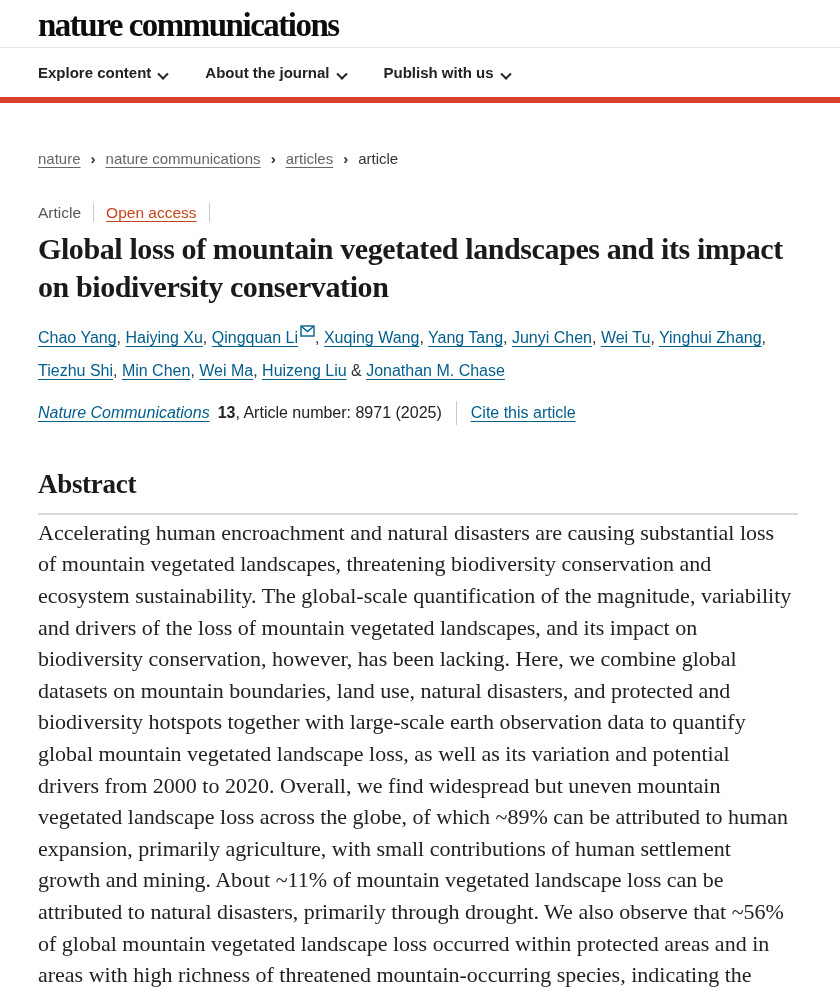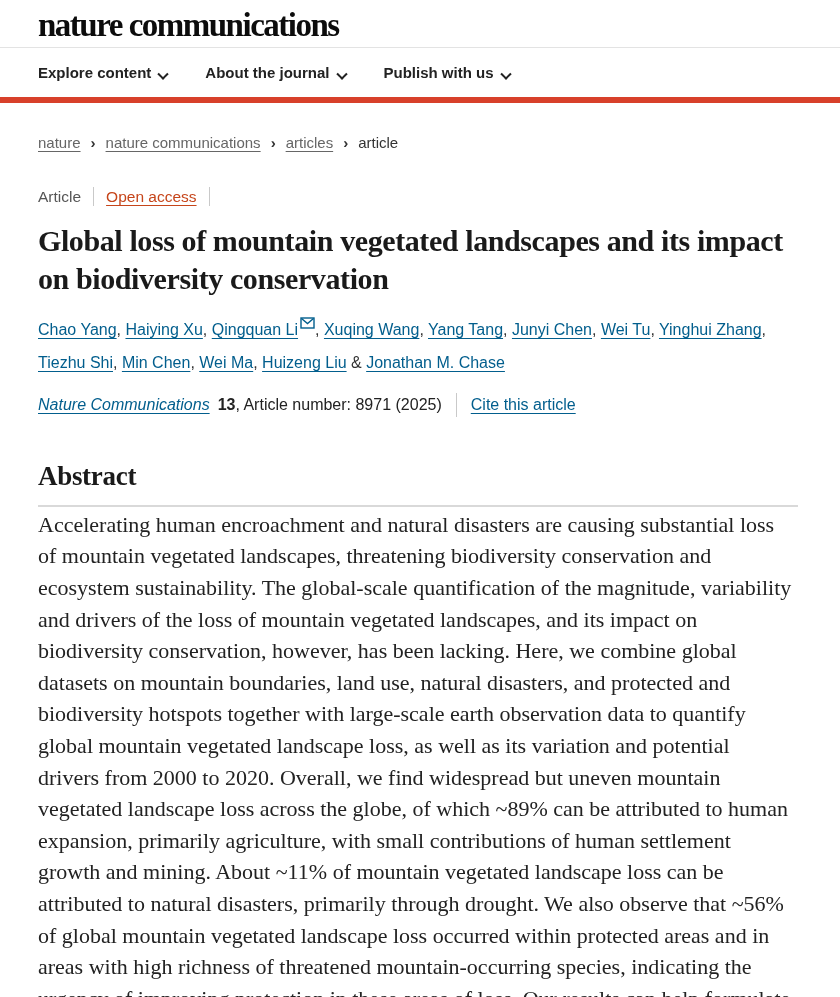--- a/index.html
+++ b/index.html
@@ -49,21 +49,21 @@
     display: inline-block;
     width: 8px; height: 8px;
     border-right: 2px solid #222;
     border-bottom: 2px solid #222;
     transform: rotate(45deg) translate(-2px,-2px);
   }
   .red-bar { height: 6px; background: #d8402a; width: 100%; }
 
   
   .breadcrumb {
-    margin-top: 31px;
+    margin-top: 47px;
     font-size: 15px;
     color: #666;
     display: flex;
     align-items: center;
     flex-wrap: wrap;
     gap: 10px;
   }
   .breadcrumb a {
     color: #666;
     text-decoration: underline;
@@ -89,21 +89,21 @@
   }
   .open-access {
     color: #c6451a;
     text-decoration: underline;
     text-underline-offset: 3px;
     cursor: pointer;
   }
 
   
   .article-title {
-    margin-top: 16px;
+    margin-top: 8px;
     font-family: "Liberation Serif", "DejaVu Serif", serif;
     font-weight: 700;
     font-size: 30px;
     line-height: 1.25;
     letter-spacing: -0.4px;
     color: #1a1a1a;
     max-width: 745px;
   }
 
   

